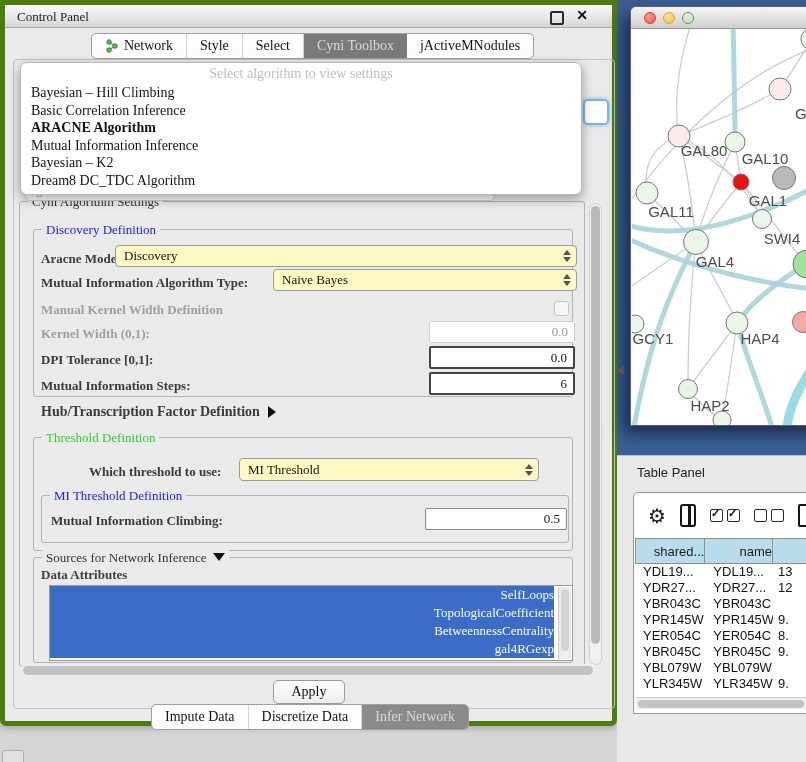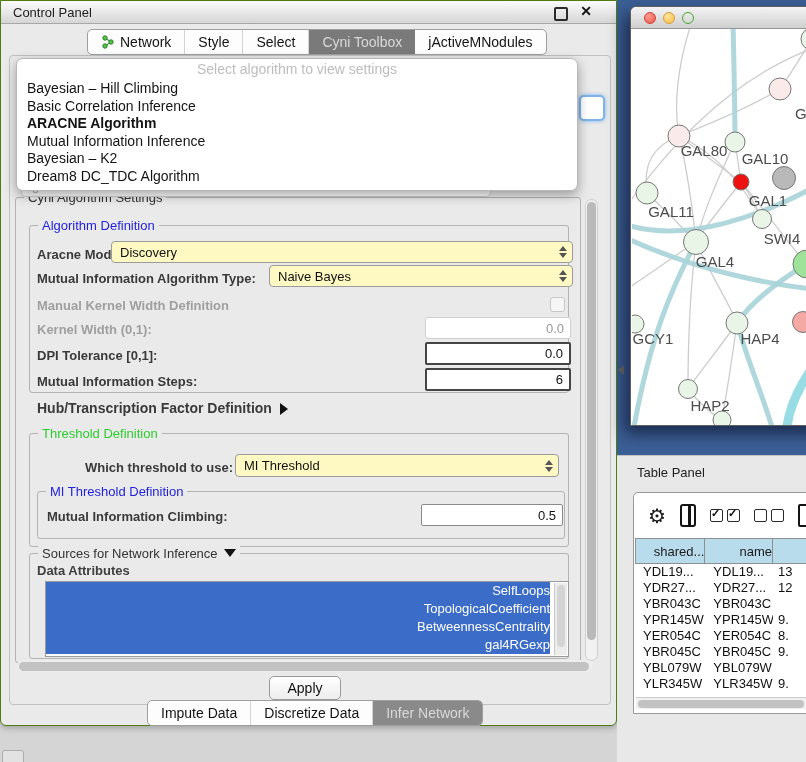--- a/index.html
+++ b/index.html
@@ -3,22 +3,22 @@
 <meta charset="utf-8">
 <style>
   html,body{margin:0;padding:0;background:#cfcfcf;}
   #screen{position:relative;width:806px;height:762px;overflow:hidden;
           font-family:"Liberation Sans",sans-serif;background:#d5d5d5;
           -webkit-font-smoothing:antialiased;}
   .abs{position:absolute;}
 
   
   #ctrl{left:0;top:8;width:617px;height:726px;background:#eaeaea;
-        border:1px solid #4d7c0f;border-radius:0 0 6px 6px;box-sizing:border-box;
-        box-shadow:0 2px 6px rgba(0,0,0,.25);}
+        border:5px solid #4d7c0f;border-radius:0 0 6px 6px;box-sizing:border-box;
+        box-shadow:0 2px 6px rgba(0,0,0,.25);font-family:Liberation Serif, serif;}
   #ctrl-titlebar{left:0;top:0;width:100%;height:22px;
         background:linear-gradient(#fbfbfb,#d6d6d6);border-bottom:1px solid #a8a8a8;}
   #ctrl-title{left:12px;top:4px;font-size:13px;color:#1c1c1c;}
   .float-ic{right:48px;top:6px;width:10px;height:10px;border:2px solid #2b2b2b;border-radius:2px;}
   .close-ic{right:24px;top:2px;font-size:14px;font-weight:bold;color:#111;}
 
   
   .tabbar{display:flex;background:#fdfdfd;border:1px solid #9f9f9f;border-radius:5px;
           height:24px;align-items:stretch;overflow:hidden;}
   .tab{display:flex;align-items:center;padding:0 13px;font-size:14px;color:#141414;
@@ -221,21 +221,21 @@
       <div class="item">Mutual Information Inference</div>
       <div class="item">Bayesian – K2</div>
       <div class="item">Dream8 DC_TDC Algorithm</div>
     </div>
 
     <div class="grp" style="left:14px;top:196px;width:566px;height:466px;">
       <span class="gt t-dark">Cyni Algorithm Settings</span>
     </div>
 
     <div class="grp" style="left:28px;top:224px;width:540px;height:168px;">
-      <span class="gt t-blue">Algorithm Definition</span>
+      <span class="gt t-blue">Discovery Definition</span>
     </div>
     <div class="lbl" style="left:36px;top:246px;">Aracne Mode:</div>
     <div class="combo" style="left:110px;top:240px;width:462px;height:22px;">
       <span>Discovery</span>
       <span class="spin">
           <span class="up"></span>
           <span class="dn"></span>
         </span>
     </div>
     <div class="lbl" style="left:36px;top:270px;">Mutual Information Algorithm Type:</div>
@@ -262,21 +262,21 @@
     </div>
 
     <div class="lbl" style="left:36px;top:399px;font-size:14px;">
       <span>Hub/Transcription Factor Definition</span><span class="arrow-r"></span>
     </div>
 
     <div class="grp" style="left:28px;top:432px;width:540px;height:114px;">
       <span class="gt t-green">Threshold Definition</span>
     </div>
     <div class="lbl" style="left:84px;top:459px;">Which threshold to use:</div>
-    <div class="combo" style="left:234px;top:453px;width:324px;height:23px;">
+    <div class="combo" style="left:234px;top:453px;width:300px;height:23px;">
       <span>MI Threshold</span>
       <span class="spin">
           <span class="up"></span>
           <span class="dn"></span>
         </span>
     </div>
     <div class="grp" style="left:36px;top:490px;width:528px;height:48px;">
       <span class="gt t-blue">MI Threshold Definition</span>
     </div>
     <div class="lbl" style="left:46px;top:508px;">Mutual Information Climbing:</div>

